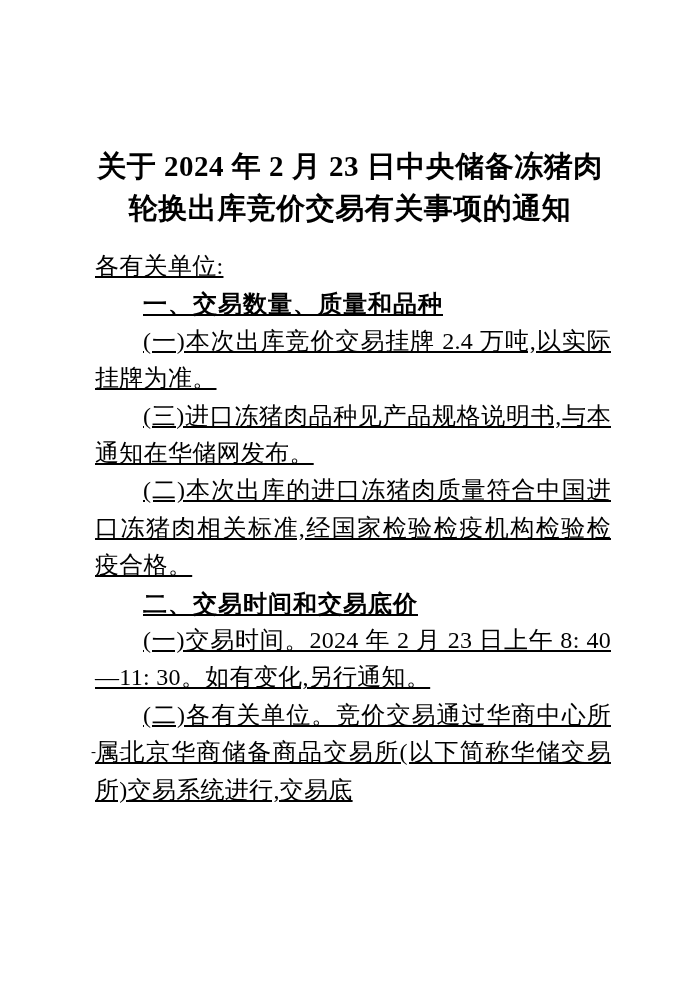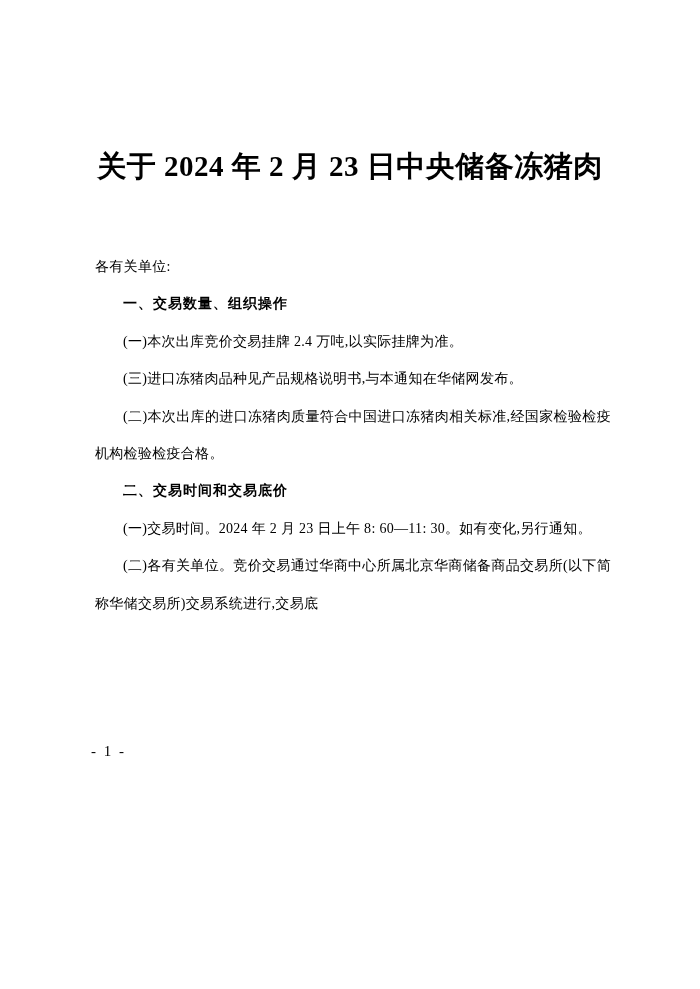--- a/index.html
+++ b/index.html
@@ -26,24 +26,25 @@
     font-size: 29px;
     line-height: 42px;
     letter-spacing: 0.5px;
   }
   .doc-body {
     position: absolute;
     top: 248px;
     left: 95px;
     width: 516px;
     font-family: "Liberation Serif", "DejaVu Serif", serif;
-    font-size: 14px;
+    font-size: 24px;
     line-height: 37.4px;
     text-align: justify;
     letter-spacing: 0.3px;
+    text-decoration: underline;
   }
   .doc-body p {
     margin: 0;
   }
   .para-indent {
     text-indent: 2em;
   }
   .section-heading {
     font-family: "Liberation Sans", "DejaVu Sans", sans-serif;
     font-weight: bold;
@@ -59,36 +60,37 @@
     letter-spacing: 2px;
   }
 </style>
 </head>
 <body>
 
 <div class="page">
 
   <div class="doc-title">
     <div>关于 2024 年 2 月 23 日中央储备冻猪肉</div>
+    <div>轮换出库竞价交易有关事项的通知</div>
   </div>
 
   <div class="doc-body">
     <p>各有关单位:</p>
 
 
-    <p class="section-heading">一、交易数量、组织操作</p>
+    <p class="section-heading">一、交易数量、质量和品种</p>
 
     <p class="para-indent">(一)本次出库竞价交易挂牌 2.4 万吨,以实际挂牌为准。</p>
 
     <p class="para-indent">(三)进口冻猪肉品种见产品规格说明书,与本通知在华储网发布。</p>
 
     <p class="para-indent">(二)本次出库的进口冻猪肉质量符合中国进口冻猪肉相关标准,经国家检验检疫机构检验检疫合格。</p>
 
     <p class="section-heading">二、交易时间和交易底价</p>
 
-    <p class="para-indent">(一)交易时间。2024 年 2 月 23 日上午 8: 60—11: 30。如有变化,另行通知。</p>
+    <p class="para-indent">(一)交易时间。2024 年 2 月 23 日上午 8: 40—11: 30。如有变化,另行通知。</p>
 
     <p class="para-indent">(二)各有关单位。竞价交易通过华商中心所属北京华商储备商品交易所(以下简称华储交易所)交易系统进行,交易底</p>
   </div>
 
   <div class="page-number">- 1 -</div>
 
 </div>
 
 </body></html>

